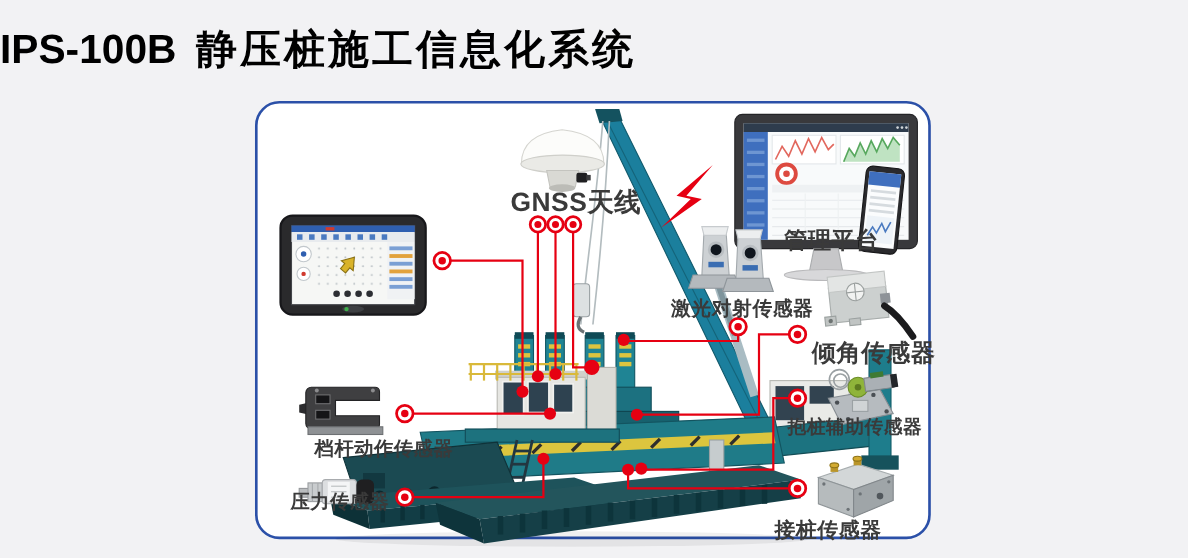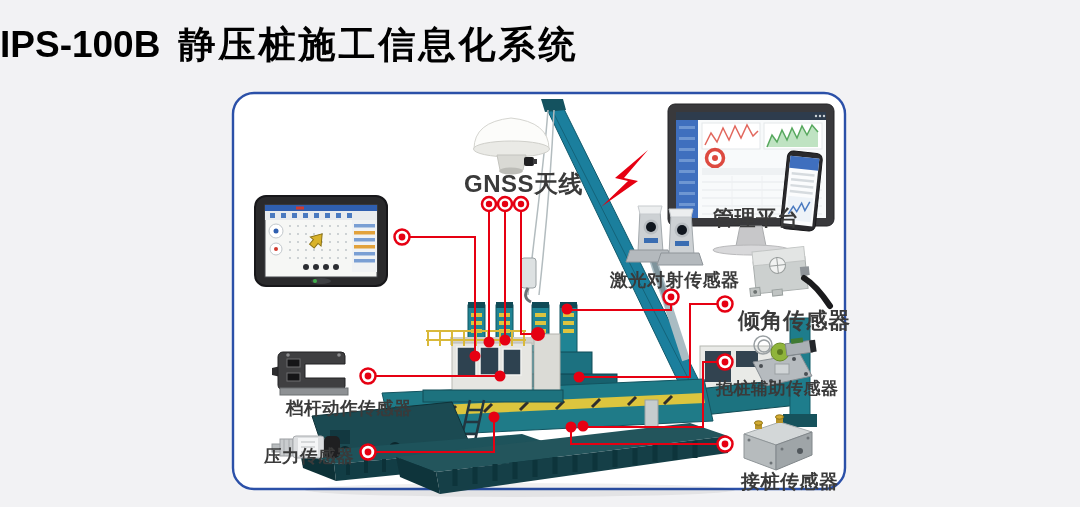--- a/index.html
+++ b/index.html
@@ -429,17 +429,17 @@
 
 <div class="label" style="left:247px;top:288px;font-size:17px;line-height:23px;">
 </div>
 
 <div class="label" style="left:610px;top:268px;font-size:18px;">激光对射传感器</div>
 
 <div class="label" style="left:738px;top:306px;font-size:22px;">倾角传感器</div>
 
 <div class="label" style="left:716px;top:377px;font-size:17px;">抱桩辅助传感器</div>
 
-<div class="label" style="left:741px;top:469px;font-size:19px;">接桩传感器</div>
+<div class="label" style="left:704px;top:469px;font-size:19px;">接桩传感器</div>
 
 <div class="label" style="left:246px;top:396px;font-size:17.5px;margin-left:40px;">档杆动作传感器</div>
 
 <div class="label" style="left:264px;top:444px;font-size:17.5px;">压力传感器</div>
 
 </body></html>

